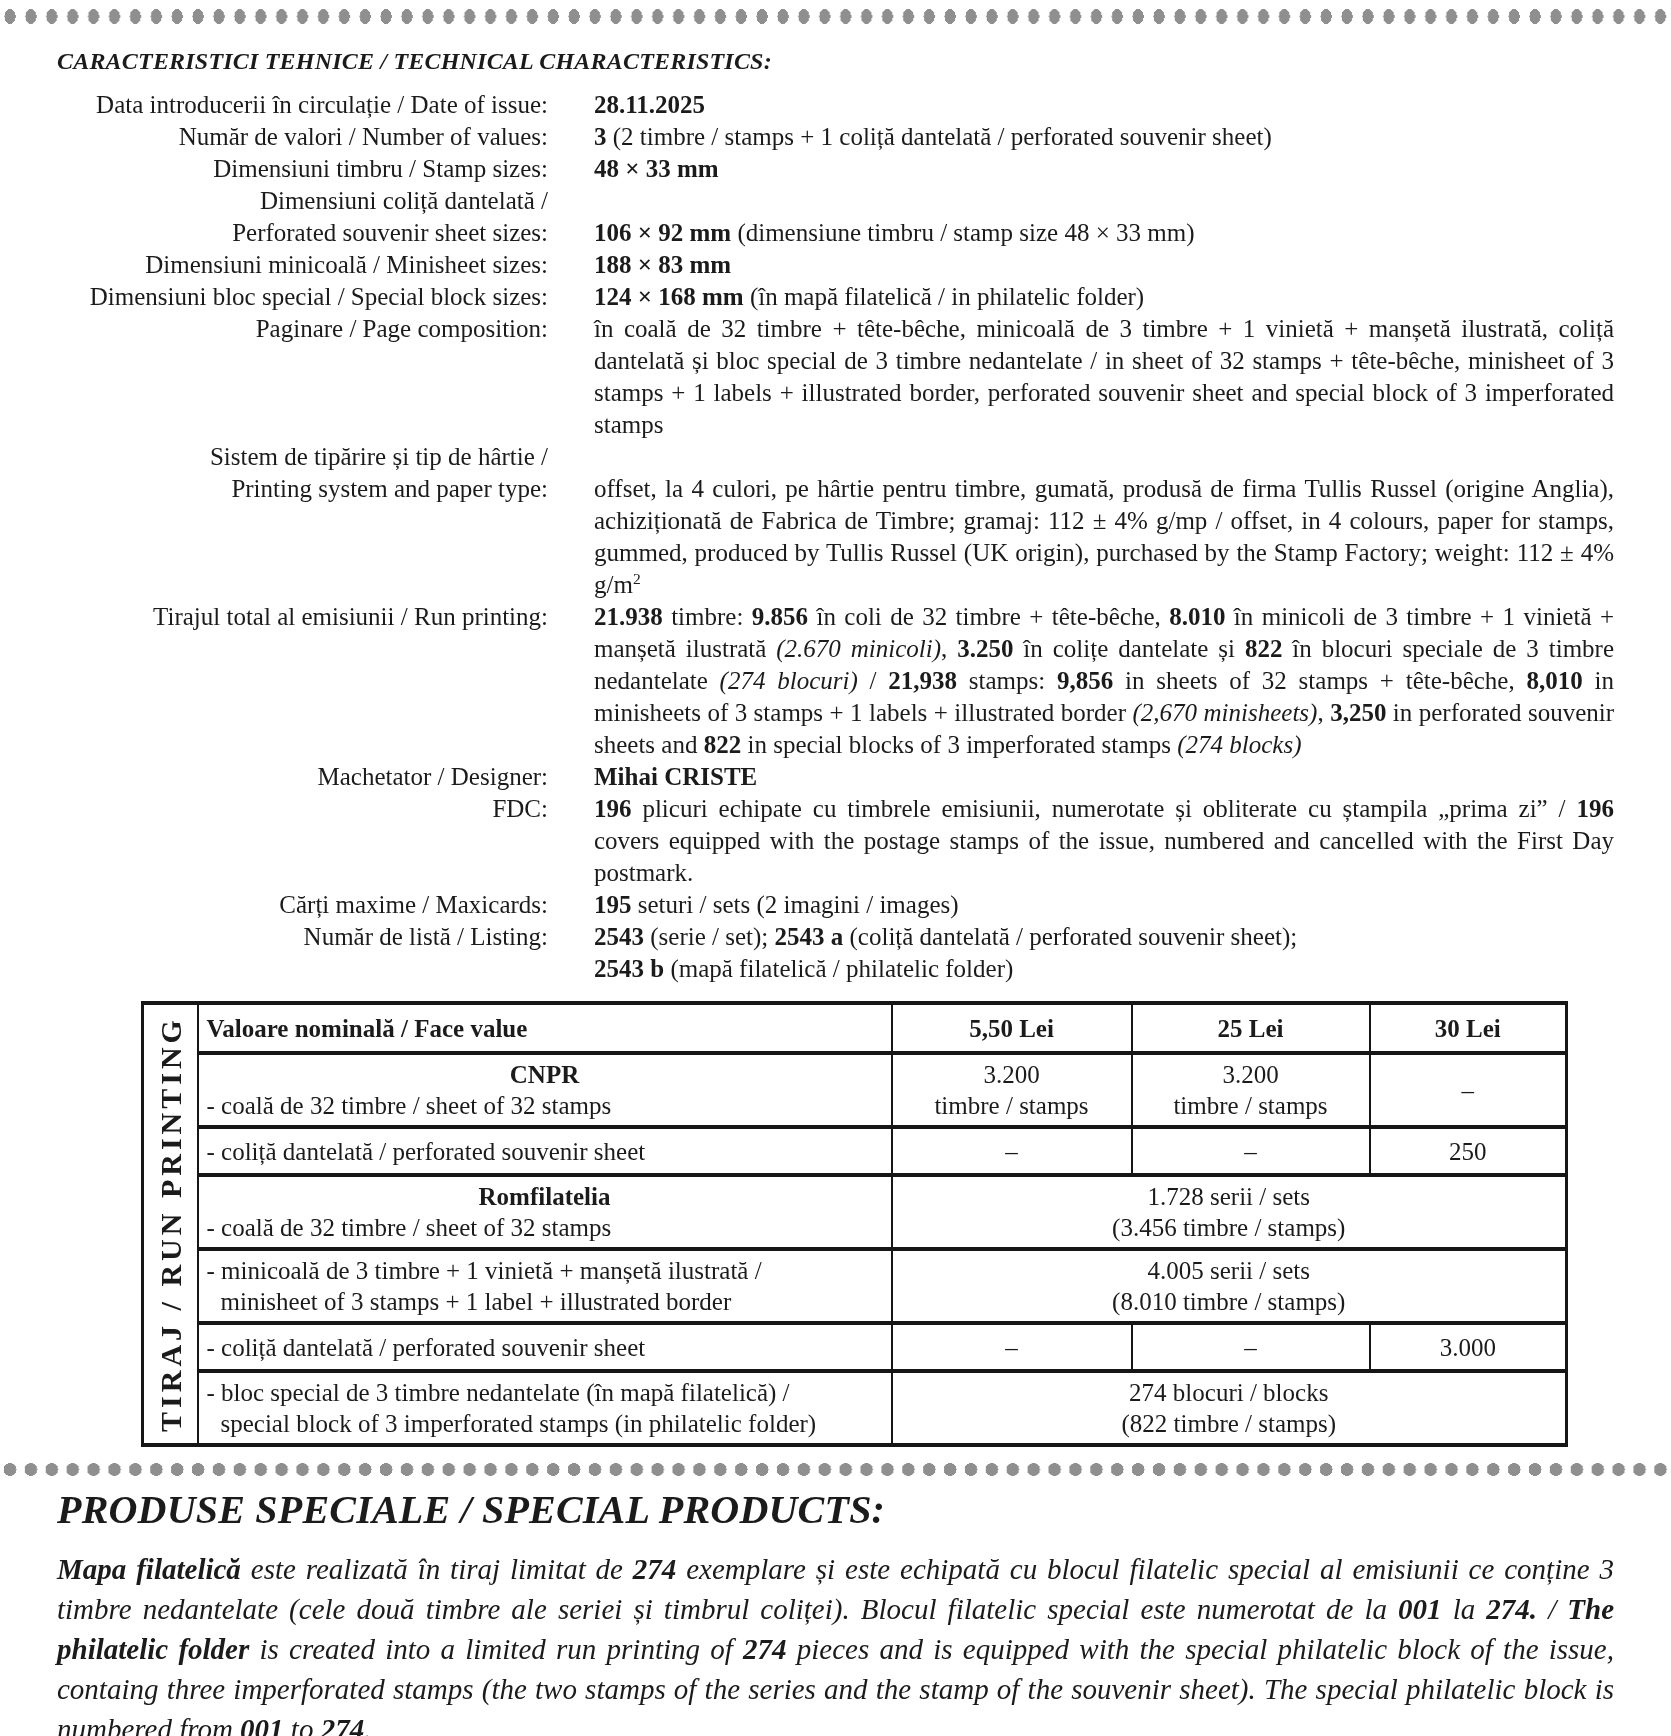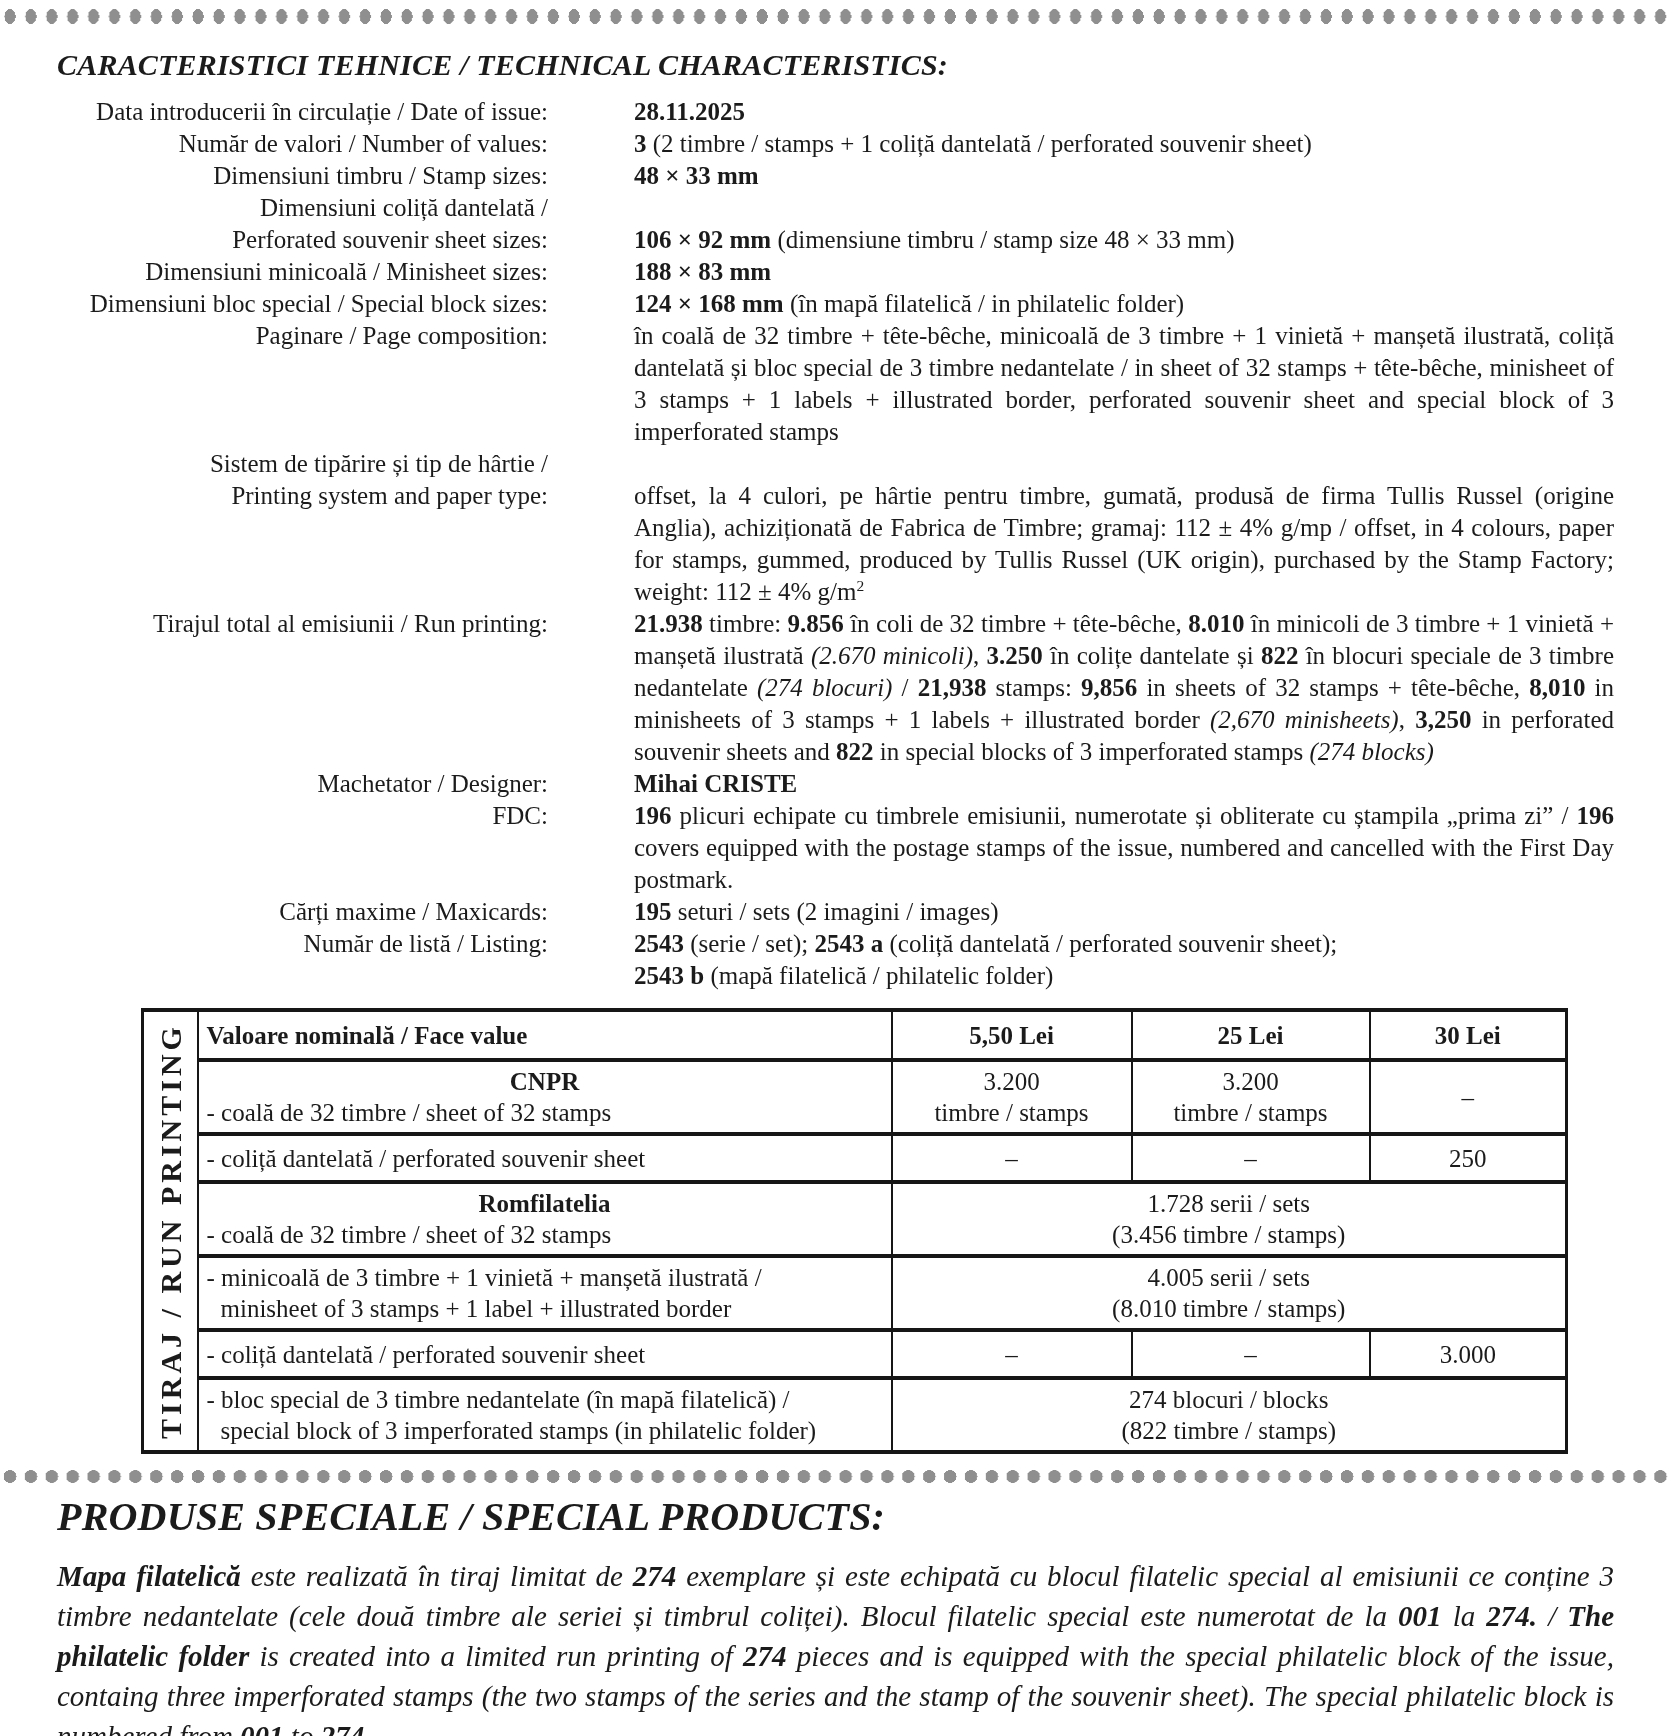--- a/index.html
+++ b/index.html
@@ -21,36 +21,36 @@
     background-image:radial-gradient(ellipse 5.6px 7.6px at 10px 8.5px,#8f8f8f 98%,rgba(143,143,143,0) 100%);
   }
   .dots.round {
     background-image:radial-gradient(circle 6.5px at 10px 8.5px,#8f8f8f 98%,rgba(143,143,143,0) 100%);
   }
   .dots-top { margin-top:8px; }
   .dots-mid { margin-top:14px; }
 
   .tech-title {
     margin:23px 0 0 57px;
-    font-size:30px; font-weight:bold; font-style:italic;
+    font-size:24px; font-weight:bold; font-style:italic;
     letter-spacing:0.2px;
   }
 
   
   .details {
     margin:14px 0 0 40px;
     display:grid;
     grid-template-columns:508px 1020px;
     column-gap:46px;
     font-size:25px;
     line-height:32px;
   }
   .drow { display:contents; }
   .lbl { text-align:right; }
-  .val { text-align:left;margin-left:40px; }
+  .val { text-align:left; }
   .val.justify { text-align:justify; }
   .val sup { font-size:0.62em; line-height:0; vertical-align:super; }
 
   
   table.runprint {
     margin:16px 0 0 141px;
     width:1424px;
     border-collapse:collapse;
     table-layout:fixed;
     font-size:25px;

